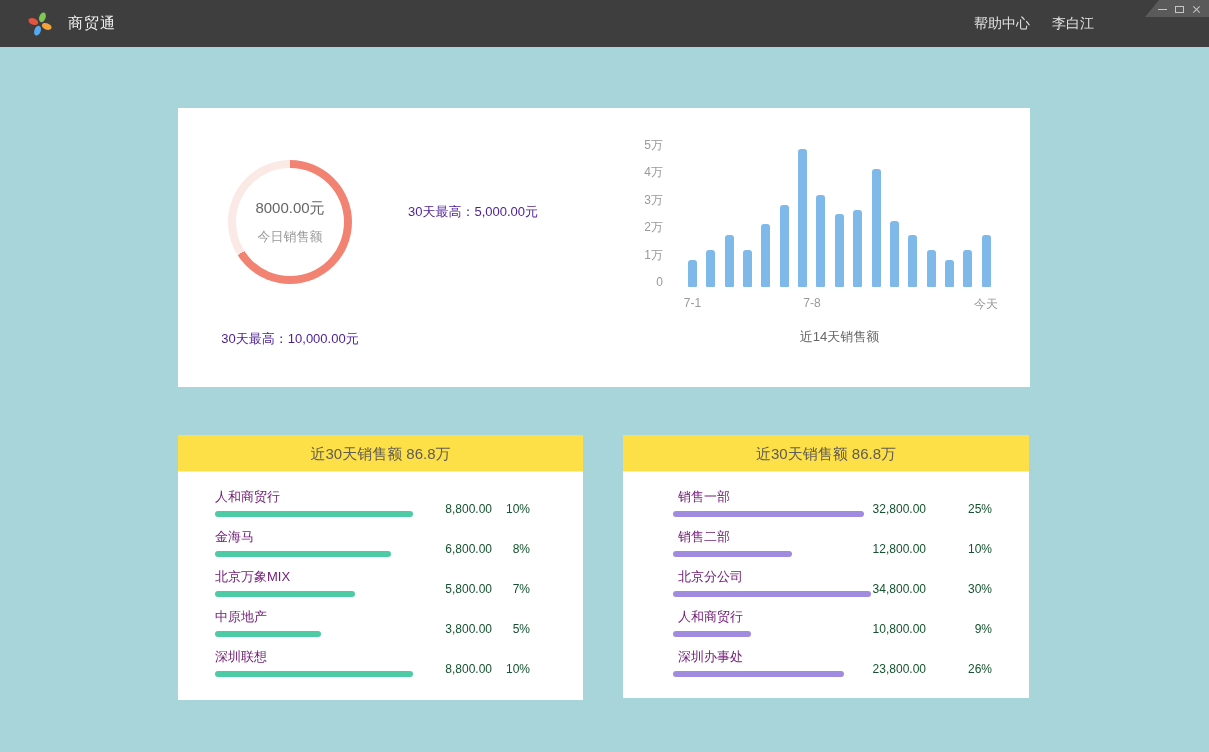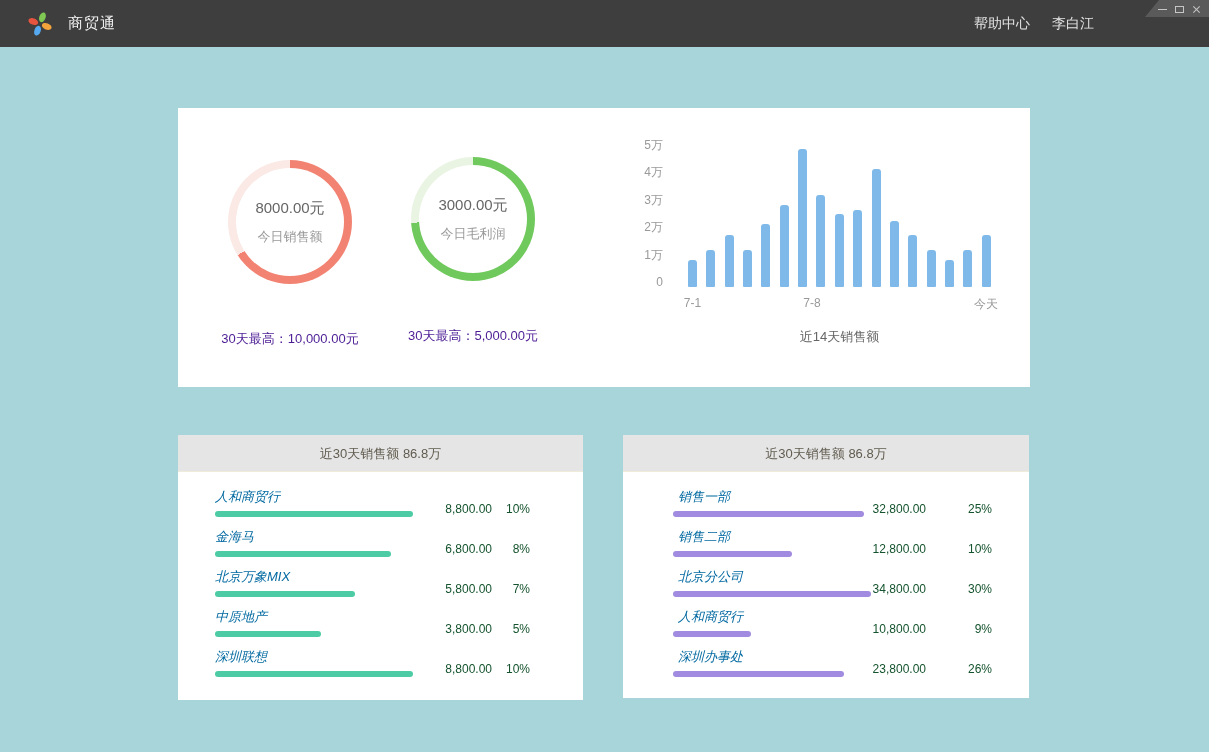--- a/index.html
+++ b/index.html
@@ -21,22 +21,22 @@
   .wc-max { position:absolute; left:0; top:2px; width:9px; height:7px; border:1px solid #C6C6C6; }
   .wc-x1,.wc-x2 { position:absolute; left:0; top:5px; width:9px; height:1px; background:#C6C6C6; }
   .wc-x1 { transform:rotate(45deg); } .wc-x2 { transform:rotate(-45deg); }
 
   
   .card { position:absolute; background:#FFFFFF; }
   .card.overview { left:178px; top:108px; width:852px; height:279px; }
   .card.small { top:435px; width:405px; height:265px; }
   .card.small.left-card  { left:178px; }
   .card.small.right-card { left:623px; width:406px; height:263px; }
-  .card-header { height:37px; line-height:37px; text-align:center; background:#e5e5e5;
-                 border-bottom:1px solid #EFECDC; color:#615C50; font-size:13px; }
+  .card-header { height:37px; line-height:37px; text-align:center; background:#fde047;
+                 border-bottom:1px solid #EFECDC; color:#615C50; font-size:15px; }
 
   
   .donut-block { position:absolute; width:200px; text-align:center; }
   .donut-block.d0 { left:12px;  top:52px; }
   .donut-block.d1 { left:195px; top:49px; }
   .donut-ring { position:relative; width:124px; height:124px; border-radius:50%; margin:0 auto; }
   .donut-hole { position:absolute; inset:8px; background:#fff; border-radius:50%;
                 display:flex; flex-direction:column; align-items:center; justify-content:center; }
   .donut-value { font-size:15px; color:#666; margin-bottom:10px; }
   .donut-label { font-size:13px; color:#999;text-align:right; }
@@ -47,21 +47,21 @@
   .vbar  { position:absolute; width:9px; border-radius:3px 3px 1px 1px; }
   .ytick { position:absolute; left:0; width:30px; text-align:right; font-size:12px; color:#999; line-height:14px; }
   .xtick { position:absolute; top:158px; transform:translateX(-50%); font-size:12px; color:#999; }
   .vchart-title { position:absolute; top:190px; left:55px; width:303px; text-align:center; font-size:13px; color:#666; }
 
   
   .rows { padding-top:15px; }
   .row { position:relative; height:40px; }
   .left-card  .row { padding:0 53px 0 37px; }
   .right-card .row { padding:0 37px 0 50px; }
-  .row-label { font-size:13px; color:#0369a1; line-height:15px; padding-top:2px;font-style:italic; }
+  .row-label { font-size:13px; color:#701a75; line-height:15px; padding-top:2px; }
   .right-card .row-label { padding-left:5px; }
   .row-bar { height:6px; border-radius:3px; margin-top:7px; }
   .row-nums { position:absolute; top:15px; display:flex; font-size:12px; color:#14532d; }
   .left-card  .row-nums { right:53px; }
   .right-card .row-nums { right:37px;gap:28px; }
   .num-amount { min-width:70px; text-align:right; }
   .num-pct { width:38px; text-align:right; }
 </style>
 </head>
 <body>
@@ -110,26 +110,20 @@
       <div class="donut-ring" style="background: conic-gradient(rgb(242, 131, 114) 0deg, rgb(242, 131, 114) 237.6deg, rgb(250, 233, 229) 237.6deg, rgb(250, 233, 229) 360deg);">
         <div class="donut-hole">
           <div class="donut-value">8000.00元</div>
           <div class="donut-label">今日销售额</div>
         </div>
       </div>
       <div class="donut-footer">30天最高：10,000.00元</div>
     </div>
 
     <div class="donut-block d1">
-      <div class="donut-ring" style="background: conic-gradient(rgb(112, 201, 92) 0deg, rgb(112, 201, 92) 266.4deg, rgb(233, 244, 227) 266.4deg, rgb(233, 244, 227) 360deg);">
-        <div class="donut-hole">
-          <div class="donut-value">3000.00元</div>
-          <div class="donut-label">今日毛利润</div>
-        </div>
-      </div>
       <div class="donut-footer">30天最高：5,000.00元</div>
     </div>
 
     <div class="vchart" id="vchart">
       <div class="vchart-title">近14天销售额</div>
     <div class="vbar" style="left: 55px; top: 122px; height: 27px; background: rgb(126, 185, 234);"></div>
         <div class="vbar" style="left: 73.35px; top: 112px; height: 37px; background: rgb(126, 185, 234);"></div>
         <div class="vbar" style="left: 91.7px; top: 97px; height: 52px; background: rgb(126, 185, 234);"></div>
         <div class="vbar" style="left: 110.05px; top: 112px; height: 37px; background: rgb(126, 185, 234);"></div>
         <div class="vbar" style="left: 128.4px; top: 86px; height: 63px; background: rgb(126, 185, 234);"></div>

